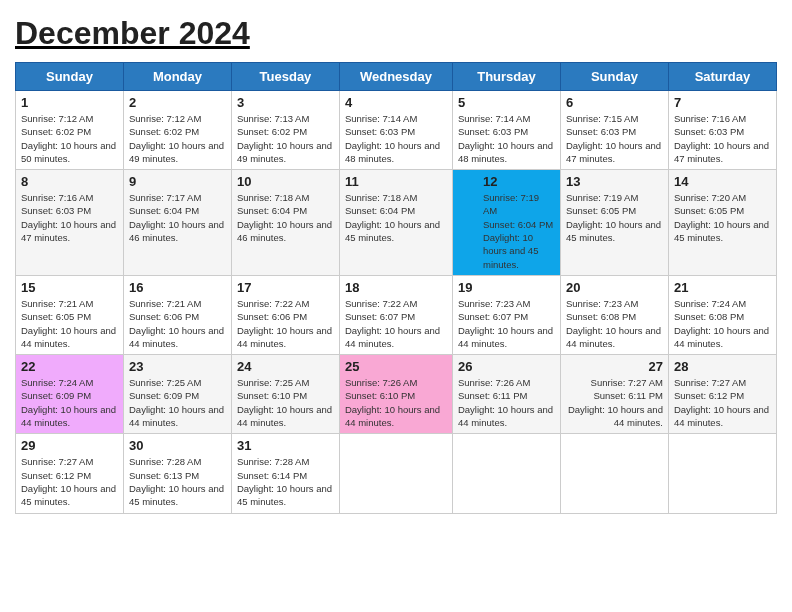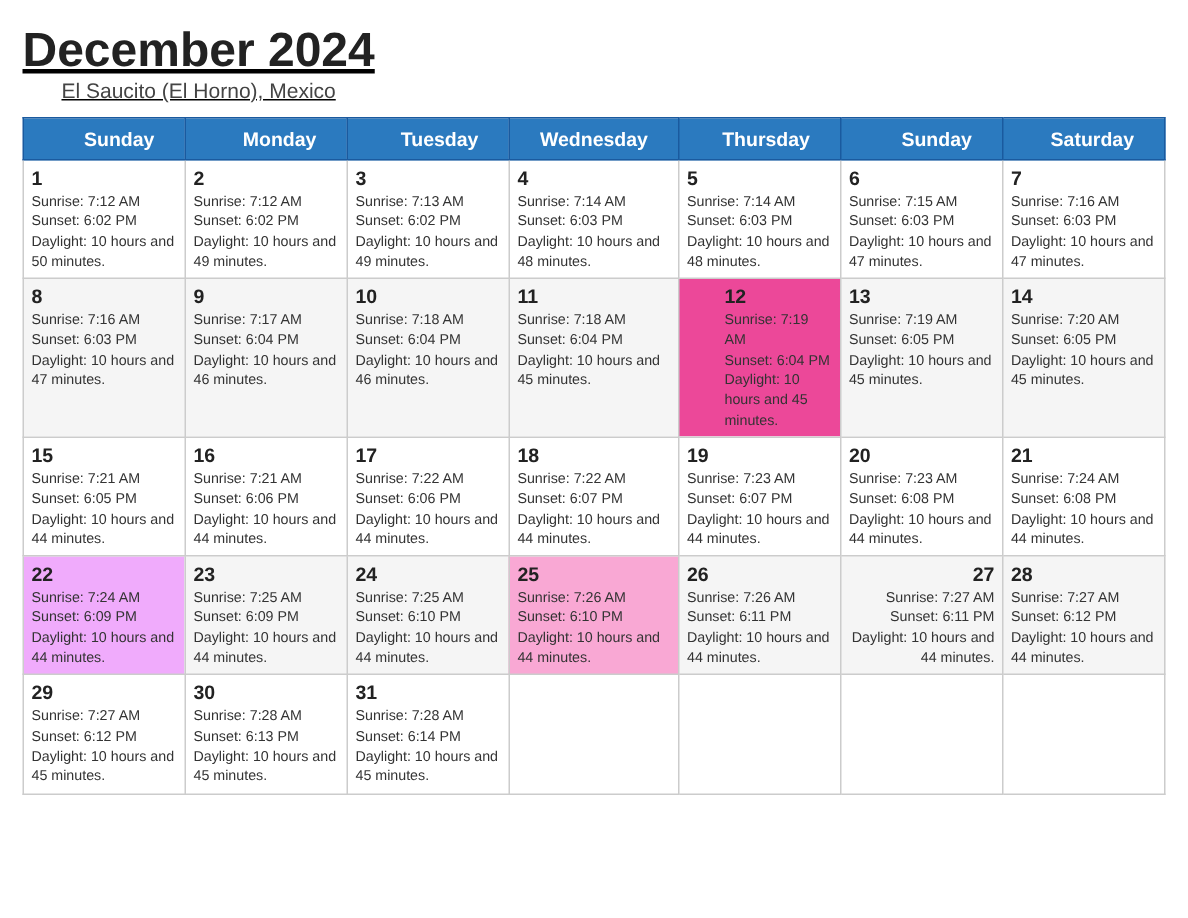--- a/index.html
+++ b/index.html
@@ -51,21 +51,21 @@
       width: 100%;
       border-collapse: collapse;
       border: 1px solid #ccc;
     }
     .calendar th {
       background-color: #2b7abf;
       color: #fff;
       font-size: 13px;
       font-weight: bold;
       padding: 6px 20px;
-      text-align: right;
+      text-align: center;
       border: 1px solid #1a5a9f;
     }
     .calendar td {
       vertical-align: top;
       padding: 4px 5px;
       border: 1px solid #ccc;
       font-size: 10px;
       color: #333;
       background: #fff;
       width: 108px;
@@ -89,21 +89,20 @@
     .empty-cell {
       background: #f9f9f9;
     }
   </style>
 </head>
 <body>
 
 <div class="header-section">
   <div class="title-section">
     <div class="main-title">December 2024</div>
-    <div class="subtitle">El Saucito (El Horno), Mexico</div>
   </div>
 </div>
 
 <table class="calendar">
   <thead>
     <tr>
     <th>Sunday</th>
         <th>Monday</th>
         <th>Tuesday</th>
         <th>Wednesday</th>
@@ -175,21 +174,21 @@
           <div class="day-info" style="white-space: pre-line;">Sunrise: 7:18 AM
 Sunset: 6:04 PM
 Daylight: 10 hours and 46 minutes.</div>
         </td>
         <td style="background: rgb(245, 245, 245);">
           <span class="day-num">11</span>
           <div class="day-info" style="white-space: pre-line;">Sunrise: 7:18 AM
 Sunset: 6:04 PM
 Daylight: 10 hours and 45 minutes.</div>
         </td>
-        <td style="background: #ec4899; padding-left: 30px;">
+        <td style="background: #0ea5e9; padding-left: 30px;">
           <span class="day-num">12</span>
           <div class="day-info" style="white-space: pre-line;">Sunrise: 7:19 AM
 Sunset: 6:04 PM
 Daylight: 10 hours and 45 minutes.</div>
         </td>
         <td style="background: rgb(245, 245, 245);">
           <span class="day-num">13</span>
           <div class="day-info" style="white-space: pre-line;">Sunrise: 7:19 AM
 Sunset: 6:05 PM
 Daylight: 10 hours and 45 minutes.</div>

